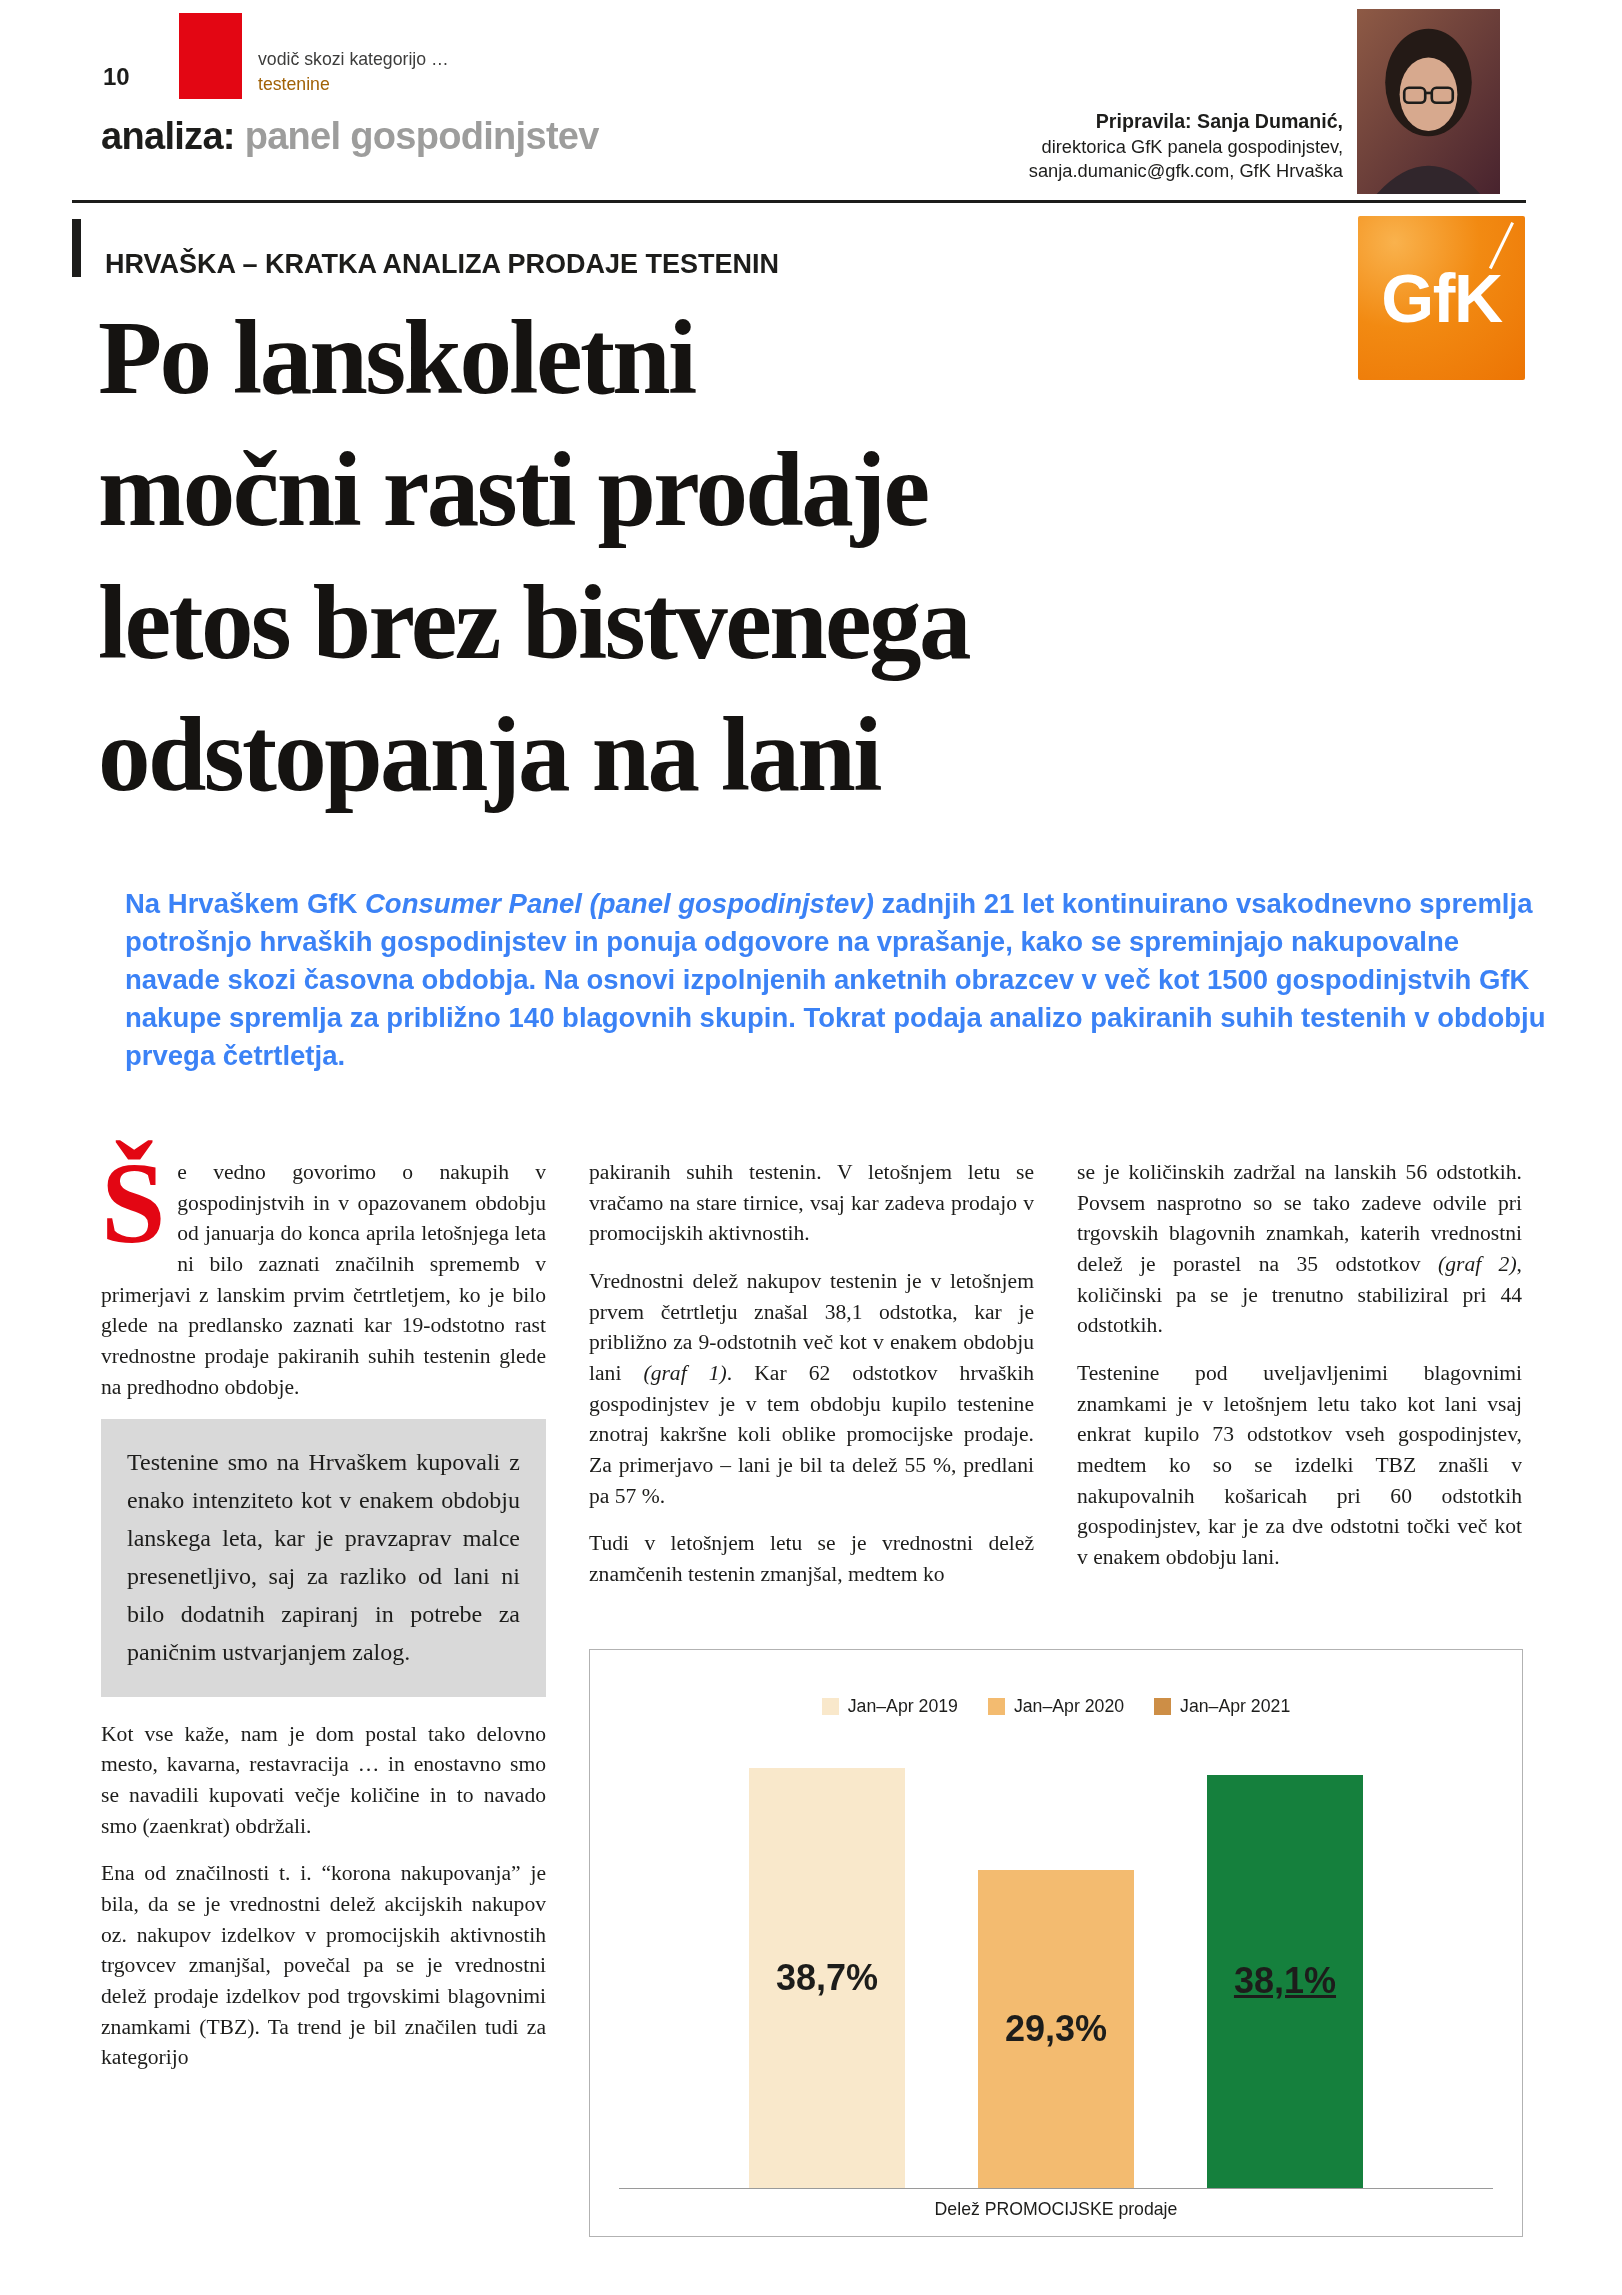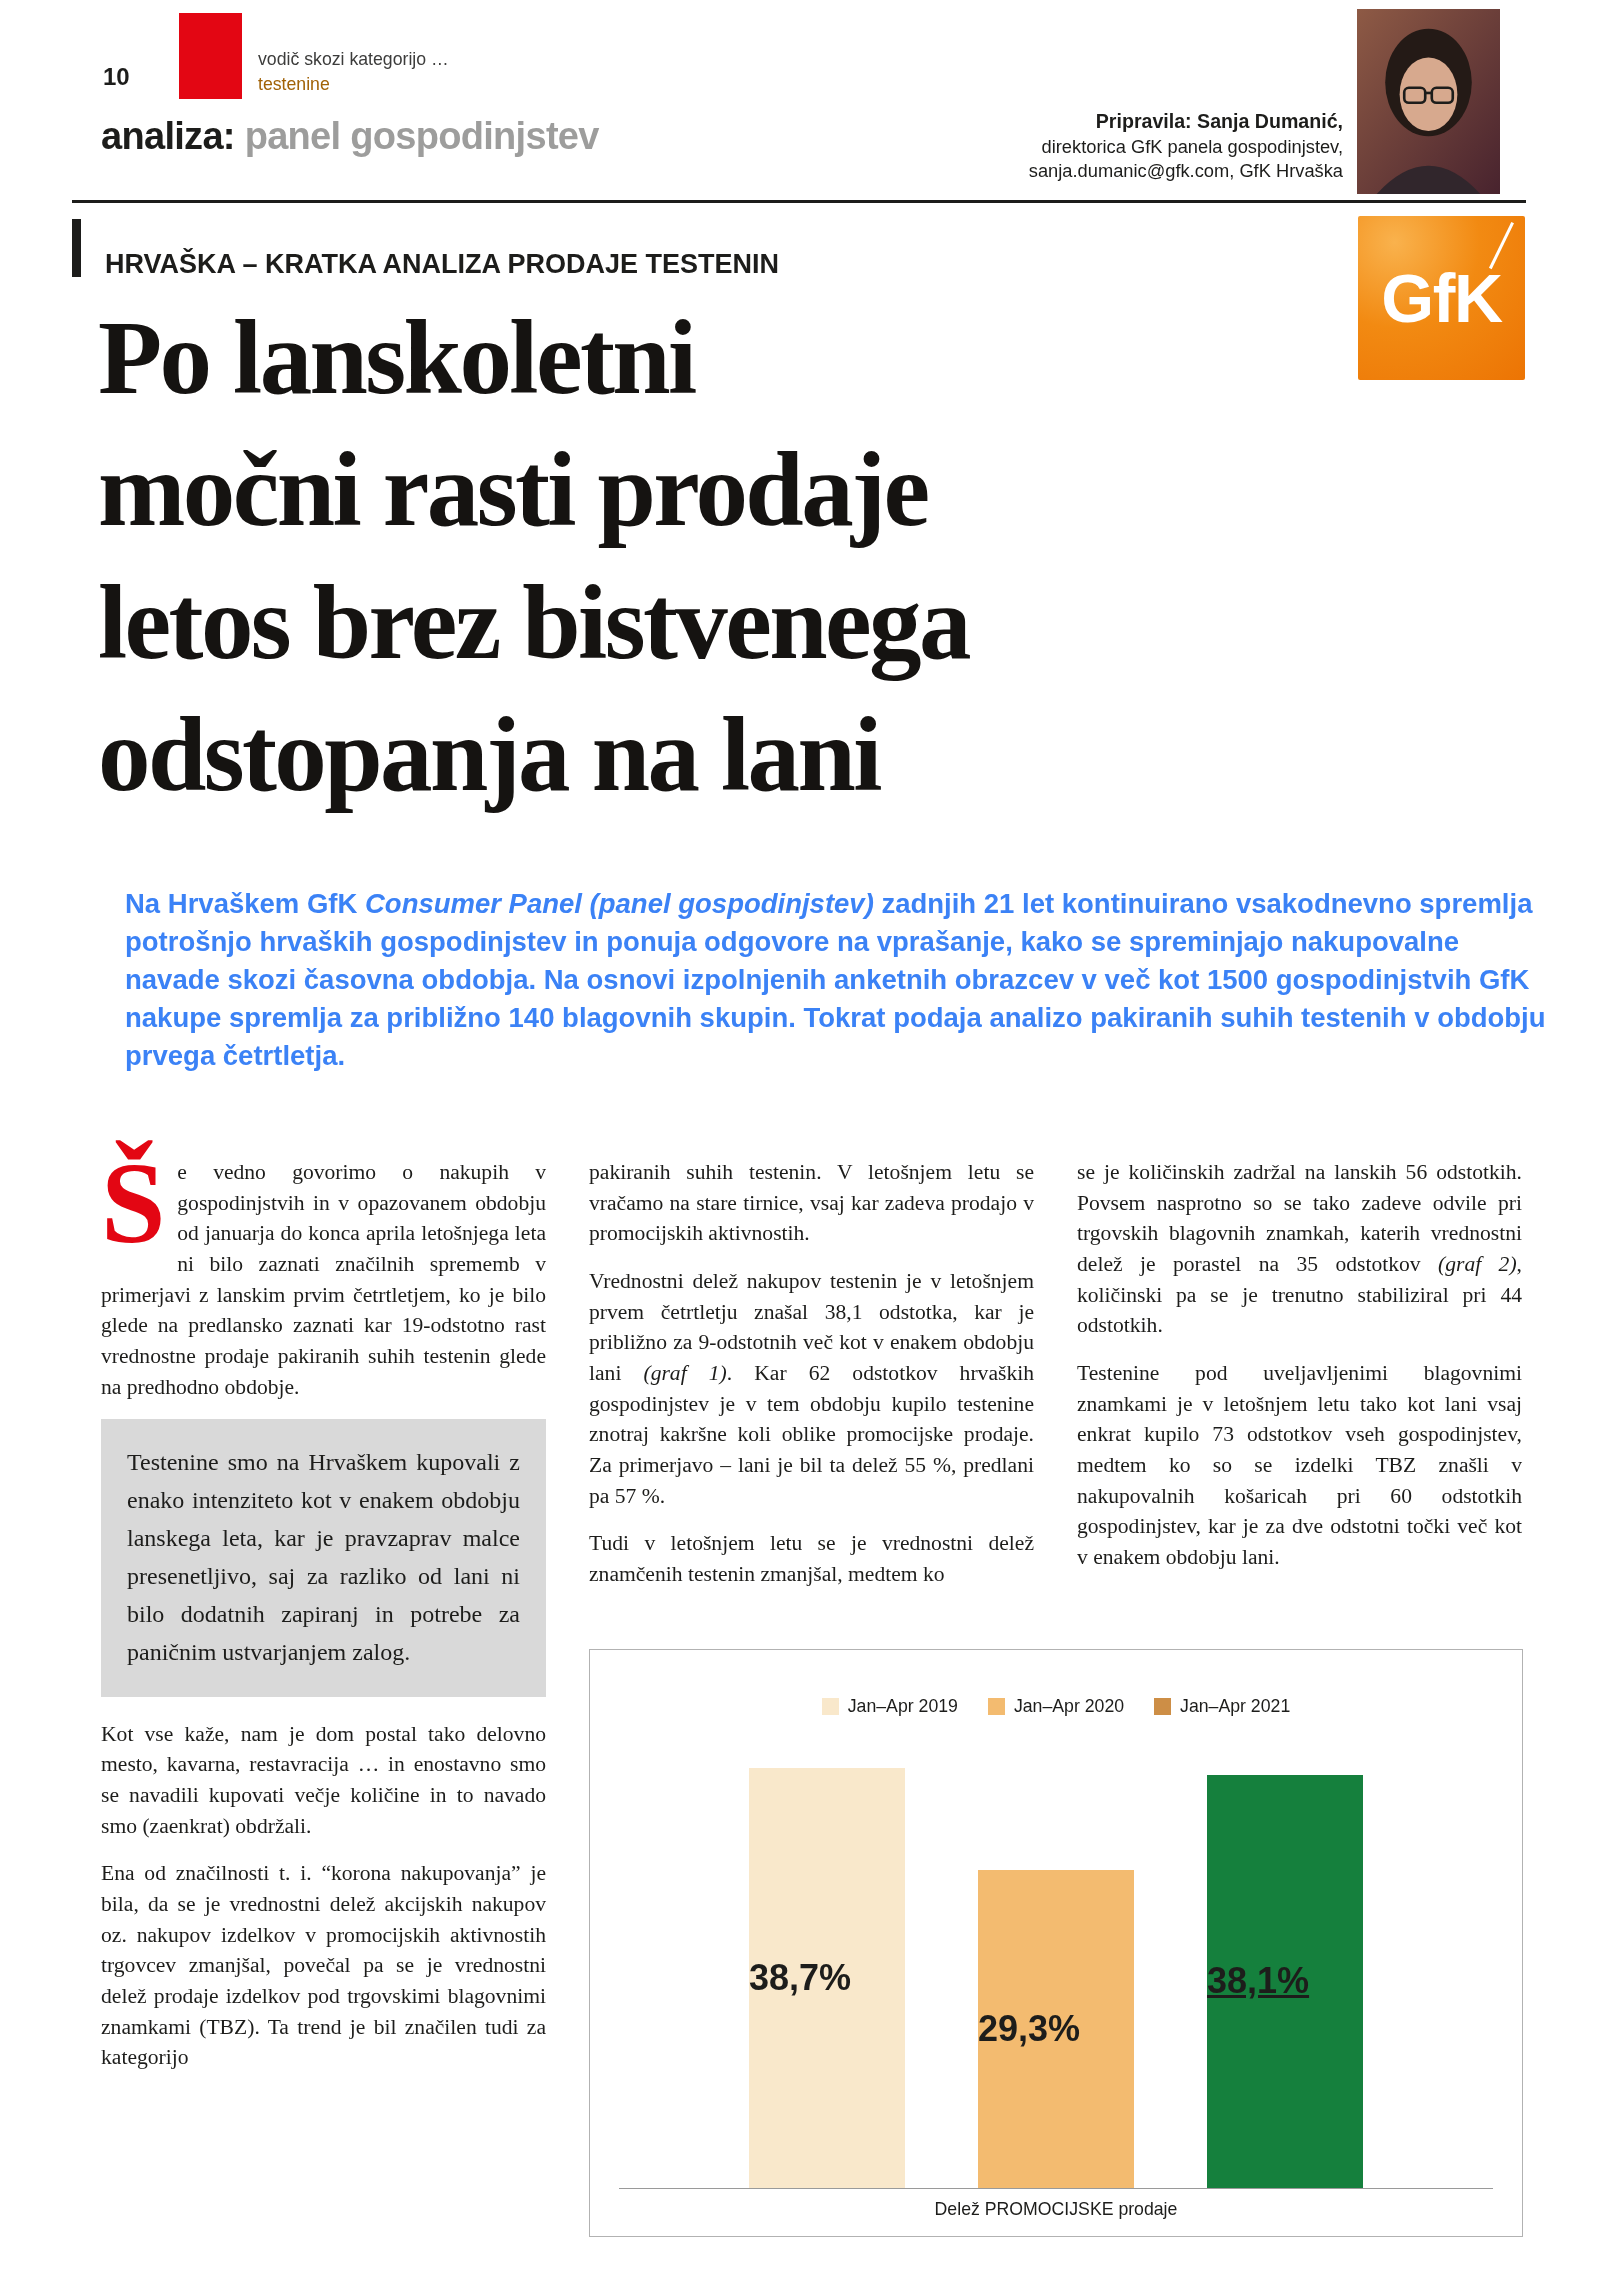--- a/index.html
+++ b/index.html
@@ -74,21 +74,21 @@
   }
   .chart-title { font-size:26px; font-weight:bold; color:#1d1d1b; }
   .chart-legend { display:flex; gap:30px; margin-top:22px; align-items:center; }
   .legend-item { display:flex; align-items:center; gap:9px; font-size:17.7px; color:#1d1d1b; }
   .swatch { width:17px; height:17px; display:inline-block; }
   .chart-plot {
     position:relative; width:100%; flex:1; margin-top:15.7px;
     display:flex; align-items:flex-end; justify-content:center; gap:73px;
     border-bottom:1.3px solid #9a9a9a;
   }
-  .bar { width:156px; display:flex; align-items:center; justify-content:flex-start; }
+  .bar { width:156px; display:flex; align-items:center; justify-content:center; }
   .bar-label { font-size:36px; font-weight:bold; color:#1d1d1b; white-space:nowrap; }
   .chart-xlabel { margin-top:10.5px; font-size:17.7px; color:#1d1d1b; }
 </style>
 </head>
 <body>
 
 <div class="page">
 
   <div class="page-number">10</div>
   <div class="brand-block"></div>

